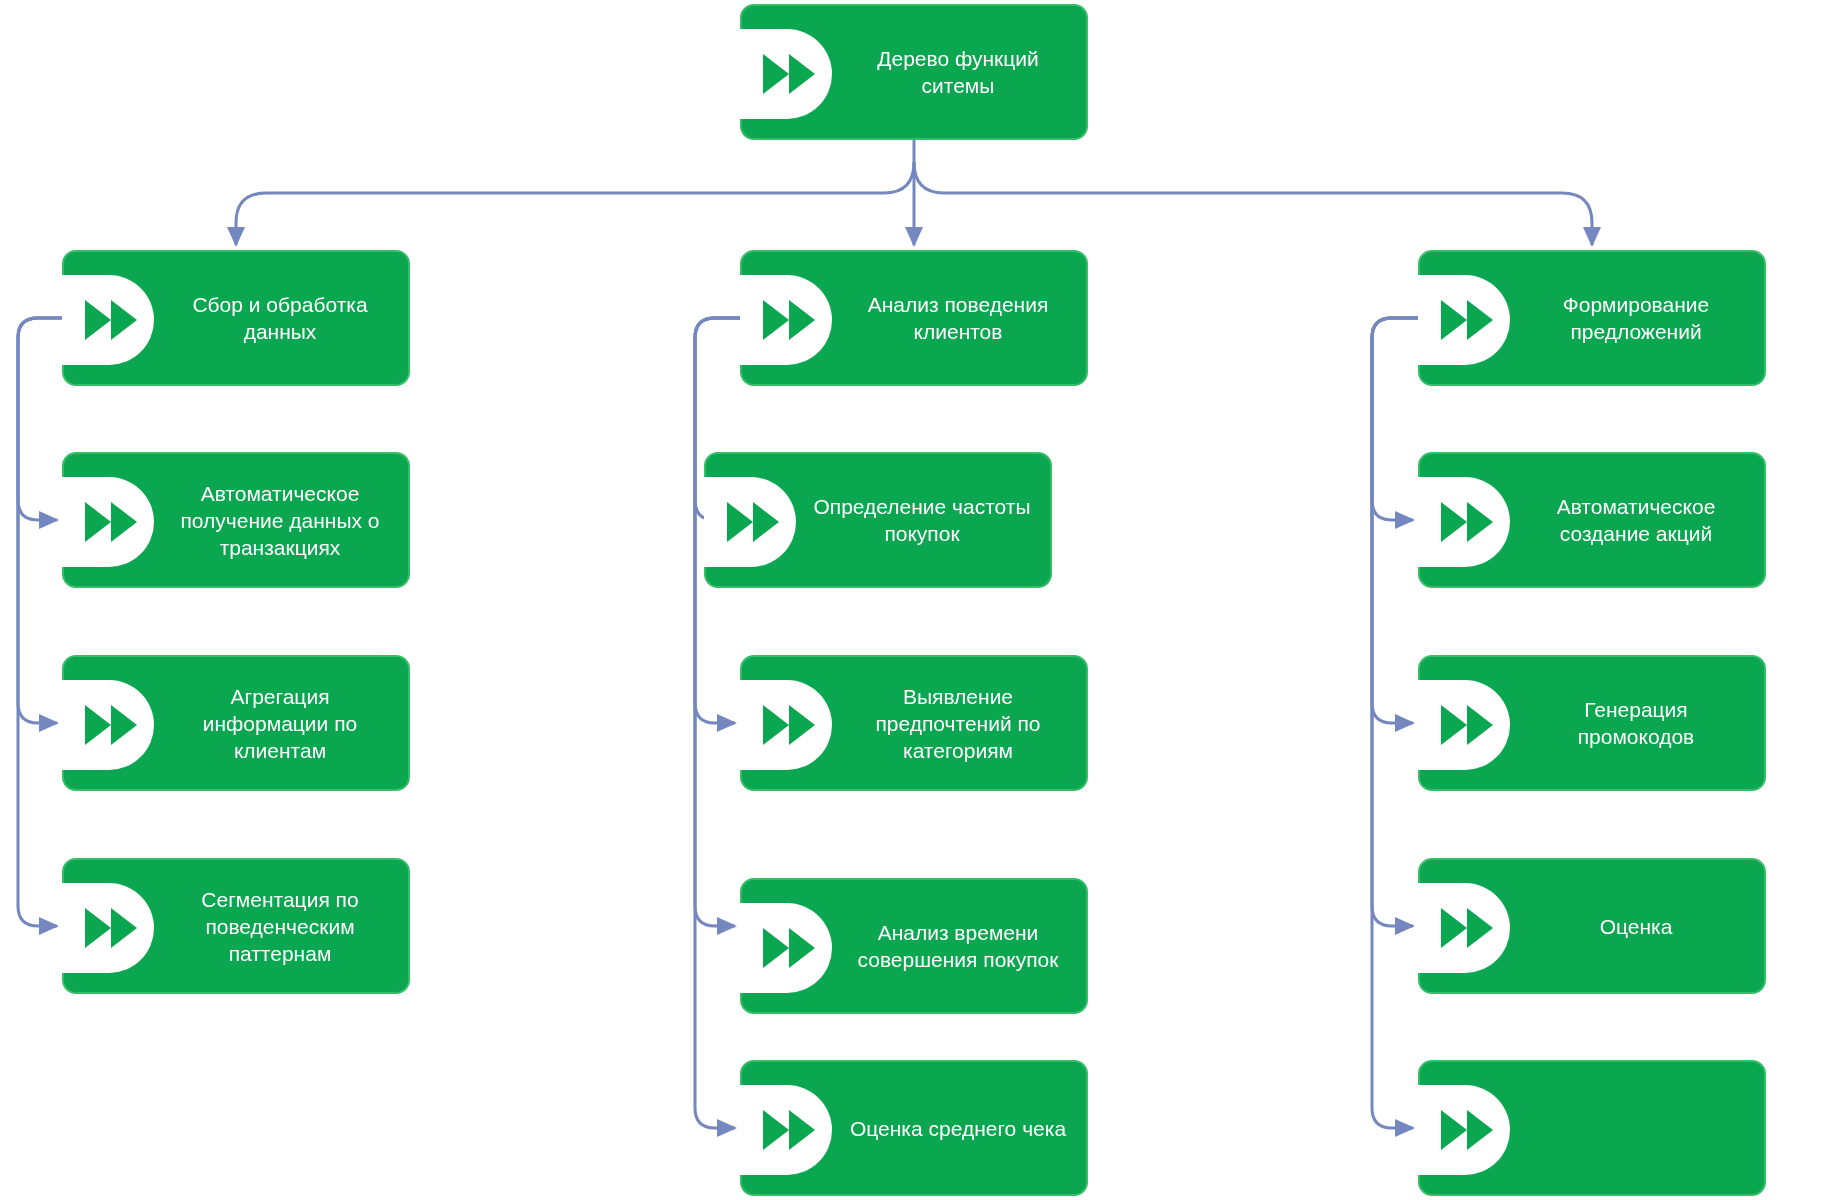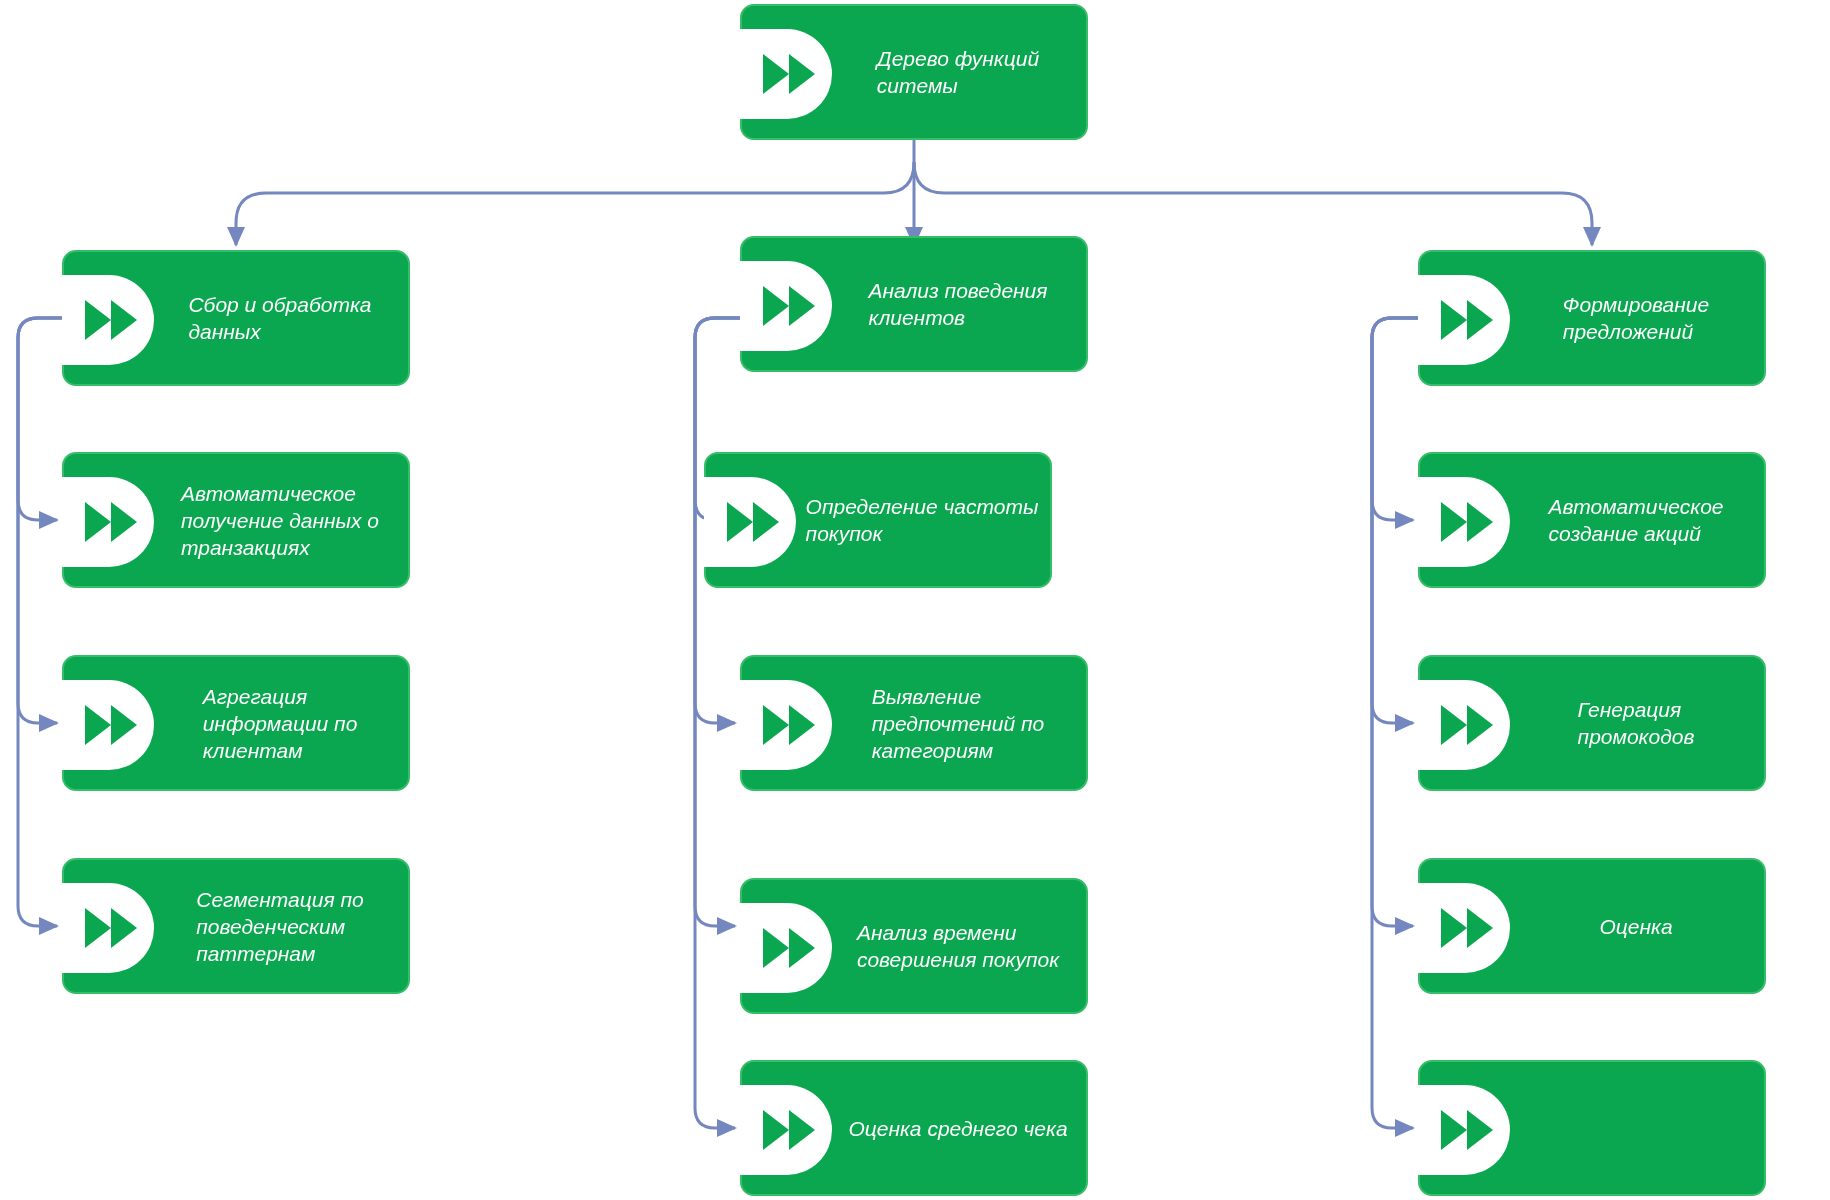--- a/index.html
+++ b/index.html
@@ -21,22 +21,22 @@
     position:absolute;left:-2px;top:23px;width:92px;height:90px;
     background:#fff;border-radius:0 45px 45px 0;
     display:flex;align-items:center;justify-content:center;
     padding-left:10px;box-sizing:border-box;
   }
   .ff{display:block;}
   .ff polygon{fill:var(--icon-green,#0aa650);}
   .label{
     position:absolute;left:94px;right:6px;top:0;bottom:0;
     display:flex;align-items:center;justify-content:center;
-    color:var(--label-text,#fff);
-    font-size:21px;line-height:27px;white-space:pre-line;font-style:italic;
+    text-align:center;color:var(--label-text,#fff);
+    font-size:21px;line-height:27px;white-space:pre-line;
   }
 </style>
 </head>
 <body>
 
 <div class="canvas">
 
   <svg class="connector-layer" width="1830" height="1200" viewBox="0 0 1830 1200">
     <defs>
       <marker id="arrowhead" markerUnits="userSpaceOnUse" markerWidth="20" markerHeight="18" viewBox="0 0 10 9" refX="9" refY="4.5" orient="auto">
@@ -111,21 +111,21 @@
       <svg class="ff" width="56" height="40" viewBox="0 0 56 40">
           <polygon points="0,0 26,20 0,40"></polygon>
           <polygon points="26,0 52,20 26,40"></polygon>
         </svg>
     </div>
     <div class="label">Сегментация по
 поведенческим
 паттернам</div>
   </div>
 
-  <div class="node" style="left:740px;top:236px;">
+  <div class="node" style="left:740px;top:250px;">
     <div class="notch">
       <svg class="ff" width="56" height="40" viewBox="0 0 56 40">
           <polygon points="0,0 26,20 0,40"></polygon>
           <polygon points="26,0 52,20 26,40"></polygon>
         </svg>
     </div>
     <div class="label">Анализ поведения
 клиентов</div>
   </div>
   <div class="node" style="left:704px;top:452px;">

